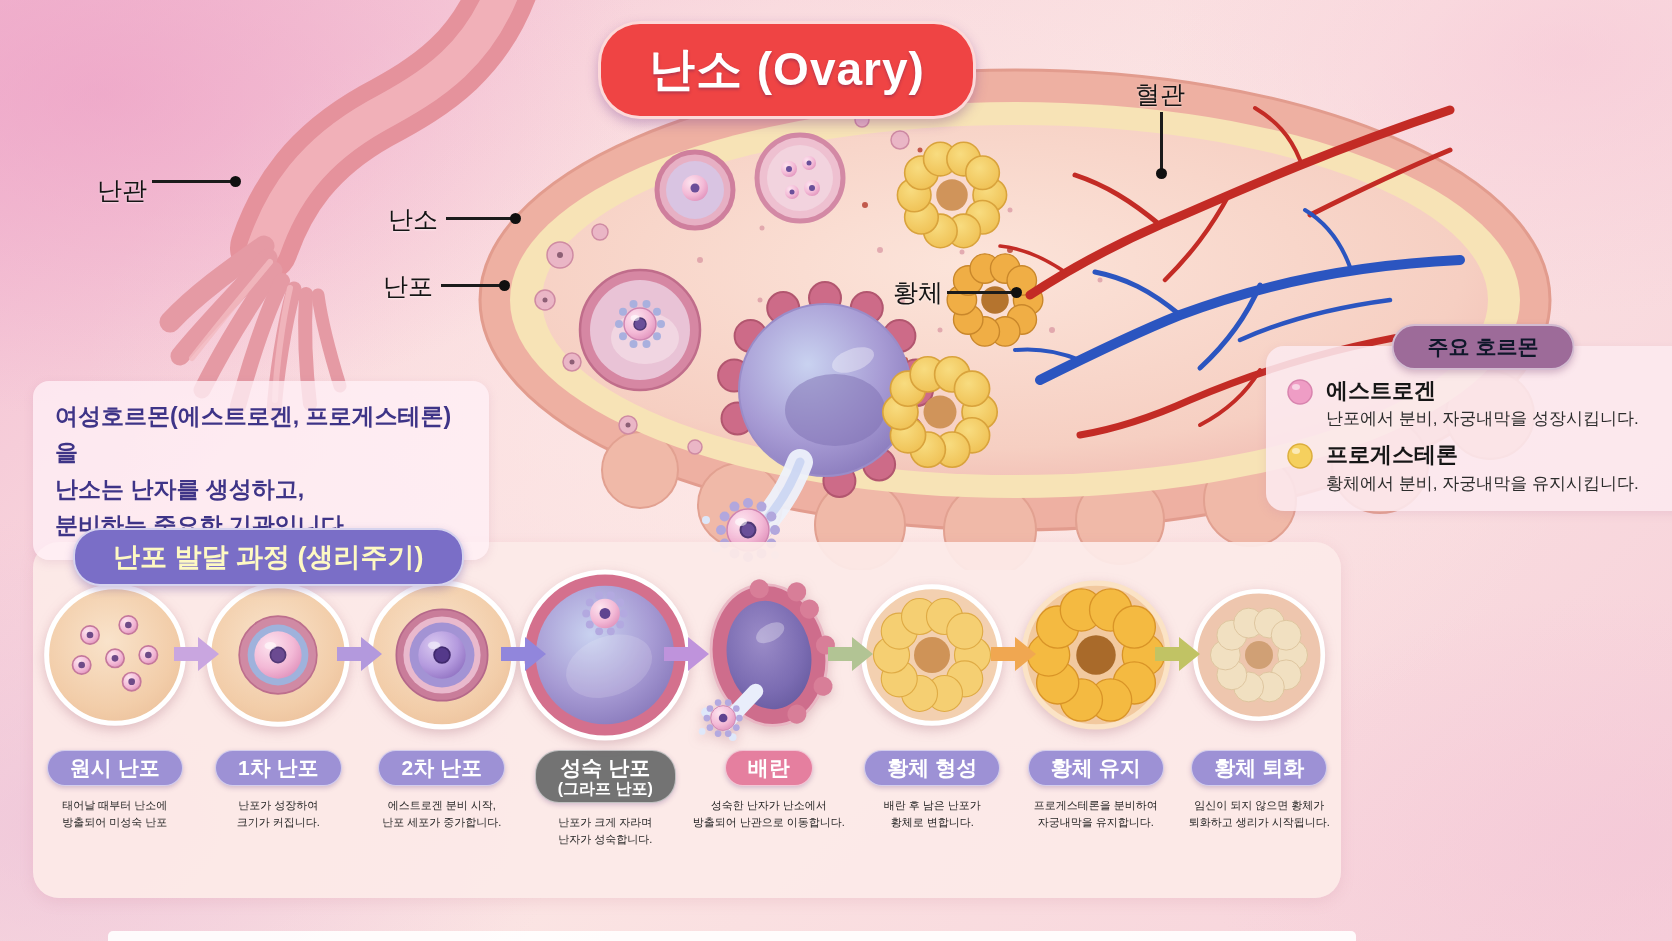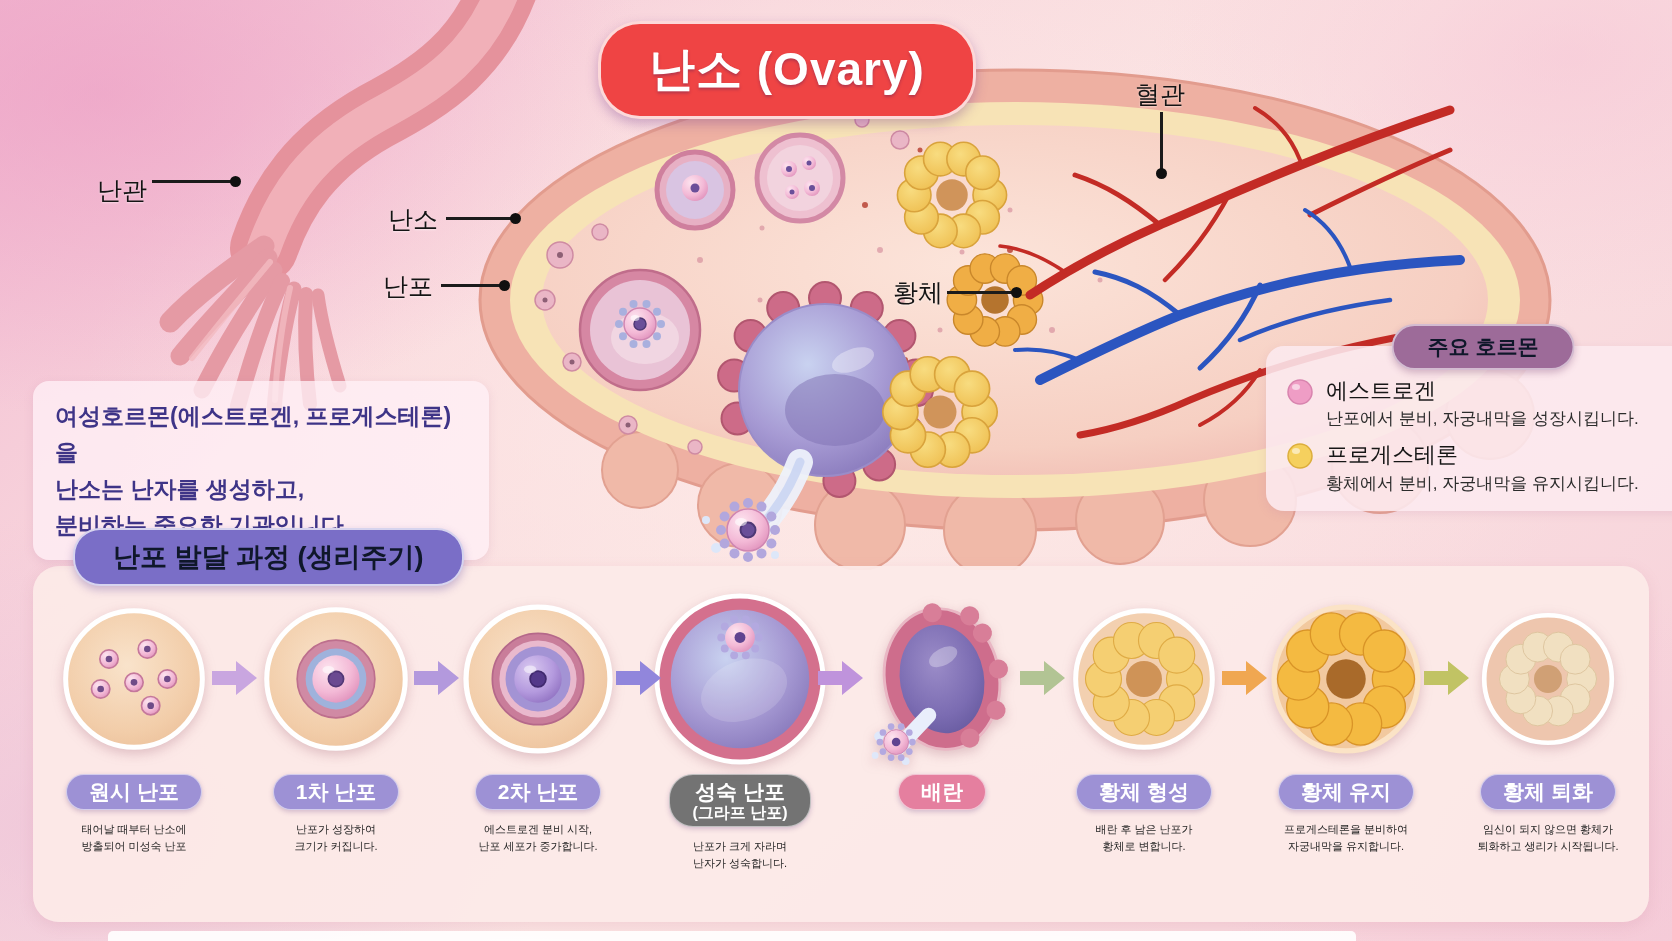--- a/index.html
+++ b/index.html
@@ -45,32 +45,32 @@
   }
   .legend-title{
     position:absolute;top:-22px;left:50%;transform:translateX(-50%);
     background:#9d6b99;border:2px solid rgba(255,255,255,.55);
     border-radius:24px;padding:7px 34px;white-space:nowrap;
     color:#0f172a;font-size:21px;font-weight:700;
     box-shadow:0 3px 7px rgba(120,60,110,.3);
   }
   .legend-item{display:flex;gap:12px;align-items:flex-start;margin-bottom:12px;}
   .legend-item:last-child{margin-bottom:2px;}
-  .legend-name{font-size:22px;font-weight:400;color:#161616;line-height:1.2;}
+  .legend-name{font-size:22px;font-weight:700;color:#161616;line-height:1.2;}
   .legend-desc{font-size:17px;color:#2c2c2c;margin-top:4px;line-height:1.3;}
   
   .process-pill{
     position:absolute;left:73px;top:528px;z-index:7;
     background:#7a6ec7;border:2px solid rgba(255,255,255,.7);
     border-radius:27px;padding:9px 38px;white-space:nowrap;
-    color:#0f172a;font-size:27px;font-weight:700;
+    color:#fef9c3;font-size:27px;font-weight:700;
     box-shadow:0 4px 9px rgba(110,80,160,.35);
   }
   .process-panel{
-    position:absolute;left:33px;top:566px;width:1616px;height:356px;z-index:4;
+    position:absolute;left:33px;top:542px;width:1308px;height:356px;z-index:4;
     background:rgba(252,234,232,.94);border-radius:26px;
     box-shadow:0 4px 14px rgba(200,130,150,.18);
   }
   .stages{display:flex;height:100%;padding-top:20px;position:relative;}
   .stage{flex:1 1 0;display:flex;flex-direction:column;align-items:center;min-width:0;}
   .stage-figure{height:186px;display:flex;align-items:center;justify-content:center;}
   .stage-figure svg{filter:drop-shadow(0 4px 6px rgba(150,80,100,.28));}
   .stage-pill{
     margin-top:2px;padding:5px 22px;border-radius:24px;color:#fff;
     font-size:21px;font-weight:700;text-align:center;line-height:1.12;
@@ -519,20 +519,24 @@
                   <circle cx="-5.3" cy="-16.2" r="3.5"></circle>
                   <circle cx="5.3" cy="-16.2" r="3.5"></circle>
                   <circle cx="13.8" cy="-10" r="3.5"></circle>
               </g>
               <circle r="13" fill="url(#gEgg)" stroke="#cf86b2" stroke-width="1"></circle>
               <circle r="4.5" fill="#5f4490"></circle>
             </g>
           </svg>
         </div>
         <div class="stage-pill pill-pink"><span>배란</span></div>
+        <div class="stage-desc">
+          <div>성숙한 난자가 난소에서</div>
+          <div>방출되어 난관으로 이동합니다.</div>
+        </div>
       </div>
 
       <div class="stage">
         <div class="stage-figure">
           <svg width="150" height="150" viewBox="-90 -90 180 180">
             <circle r="82" fill="#f3d0b0" stroke="#ffffff" stroke-width="6"></circle>
             <g transform="scale(1.35)">
               <use href="#cl-lobes" fill="#f5cf72" stroke="#dfab45" stroke-width="1"></use>
               <circle r="16" fill="#cf9357"></circle>
             </g>

